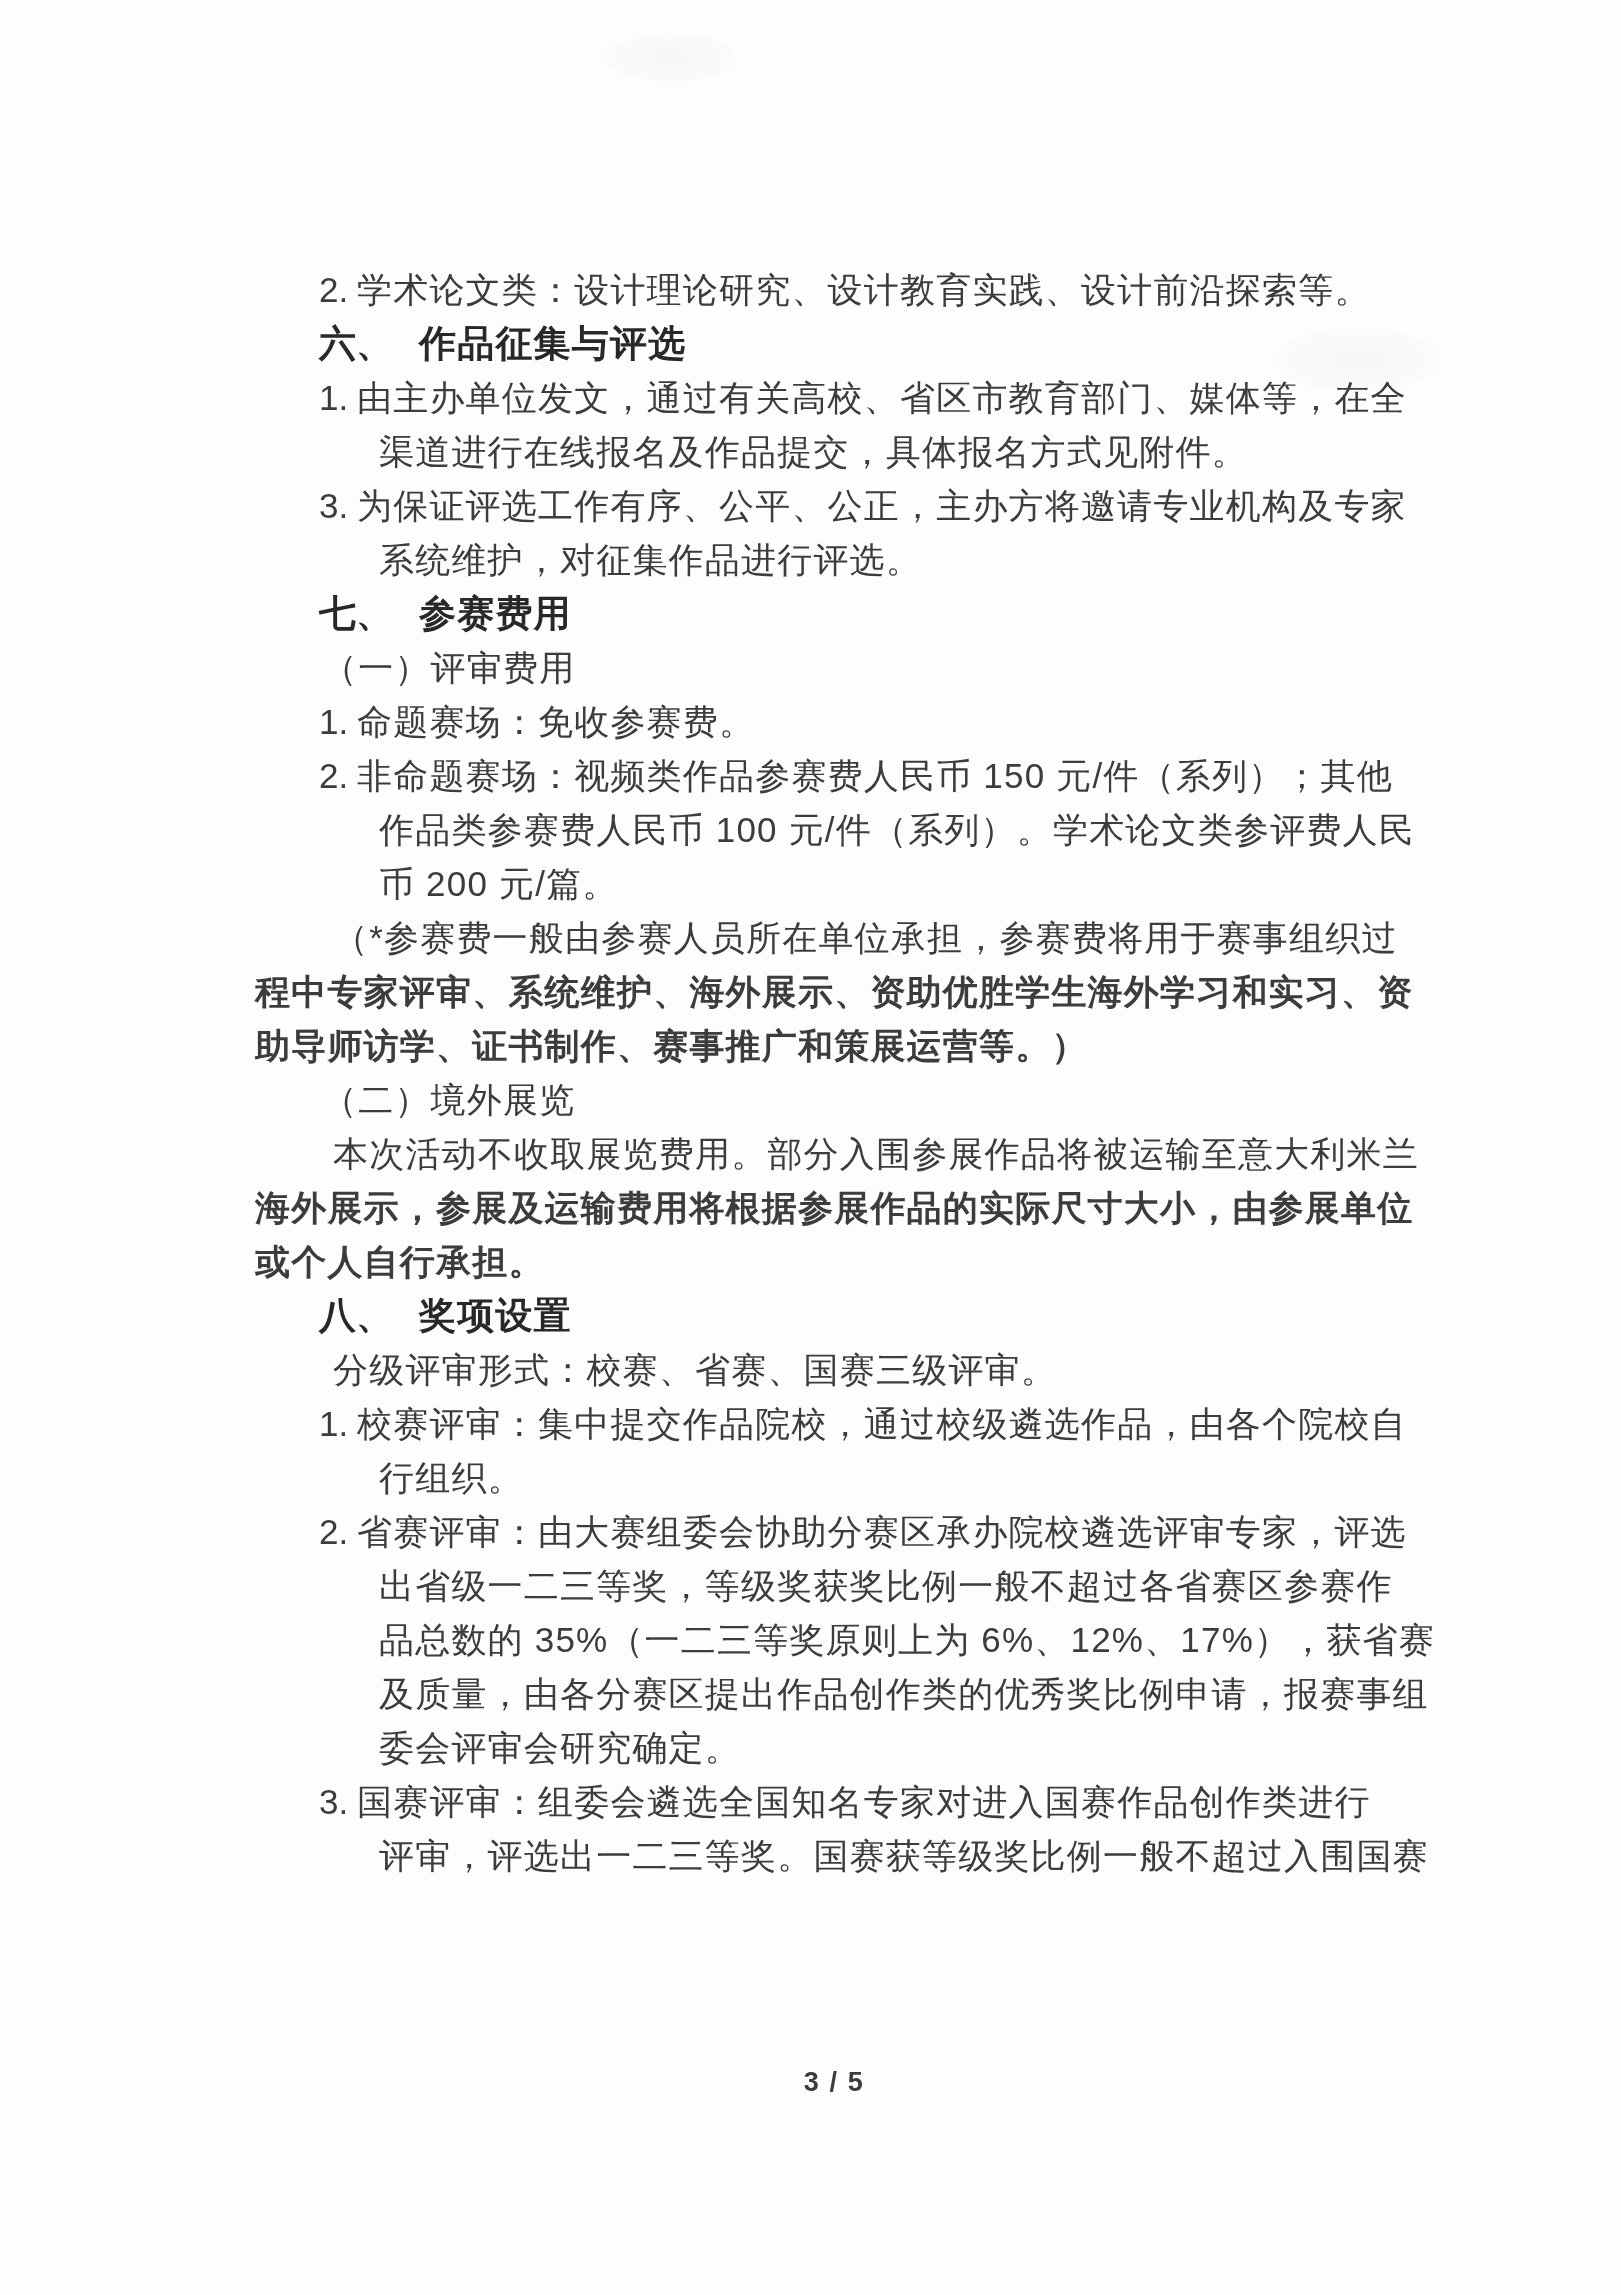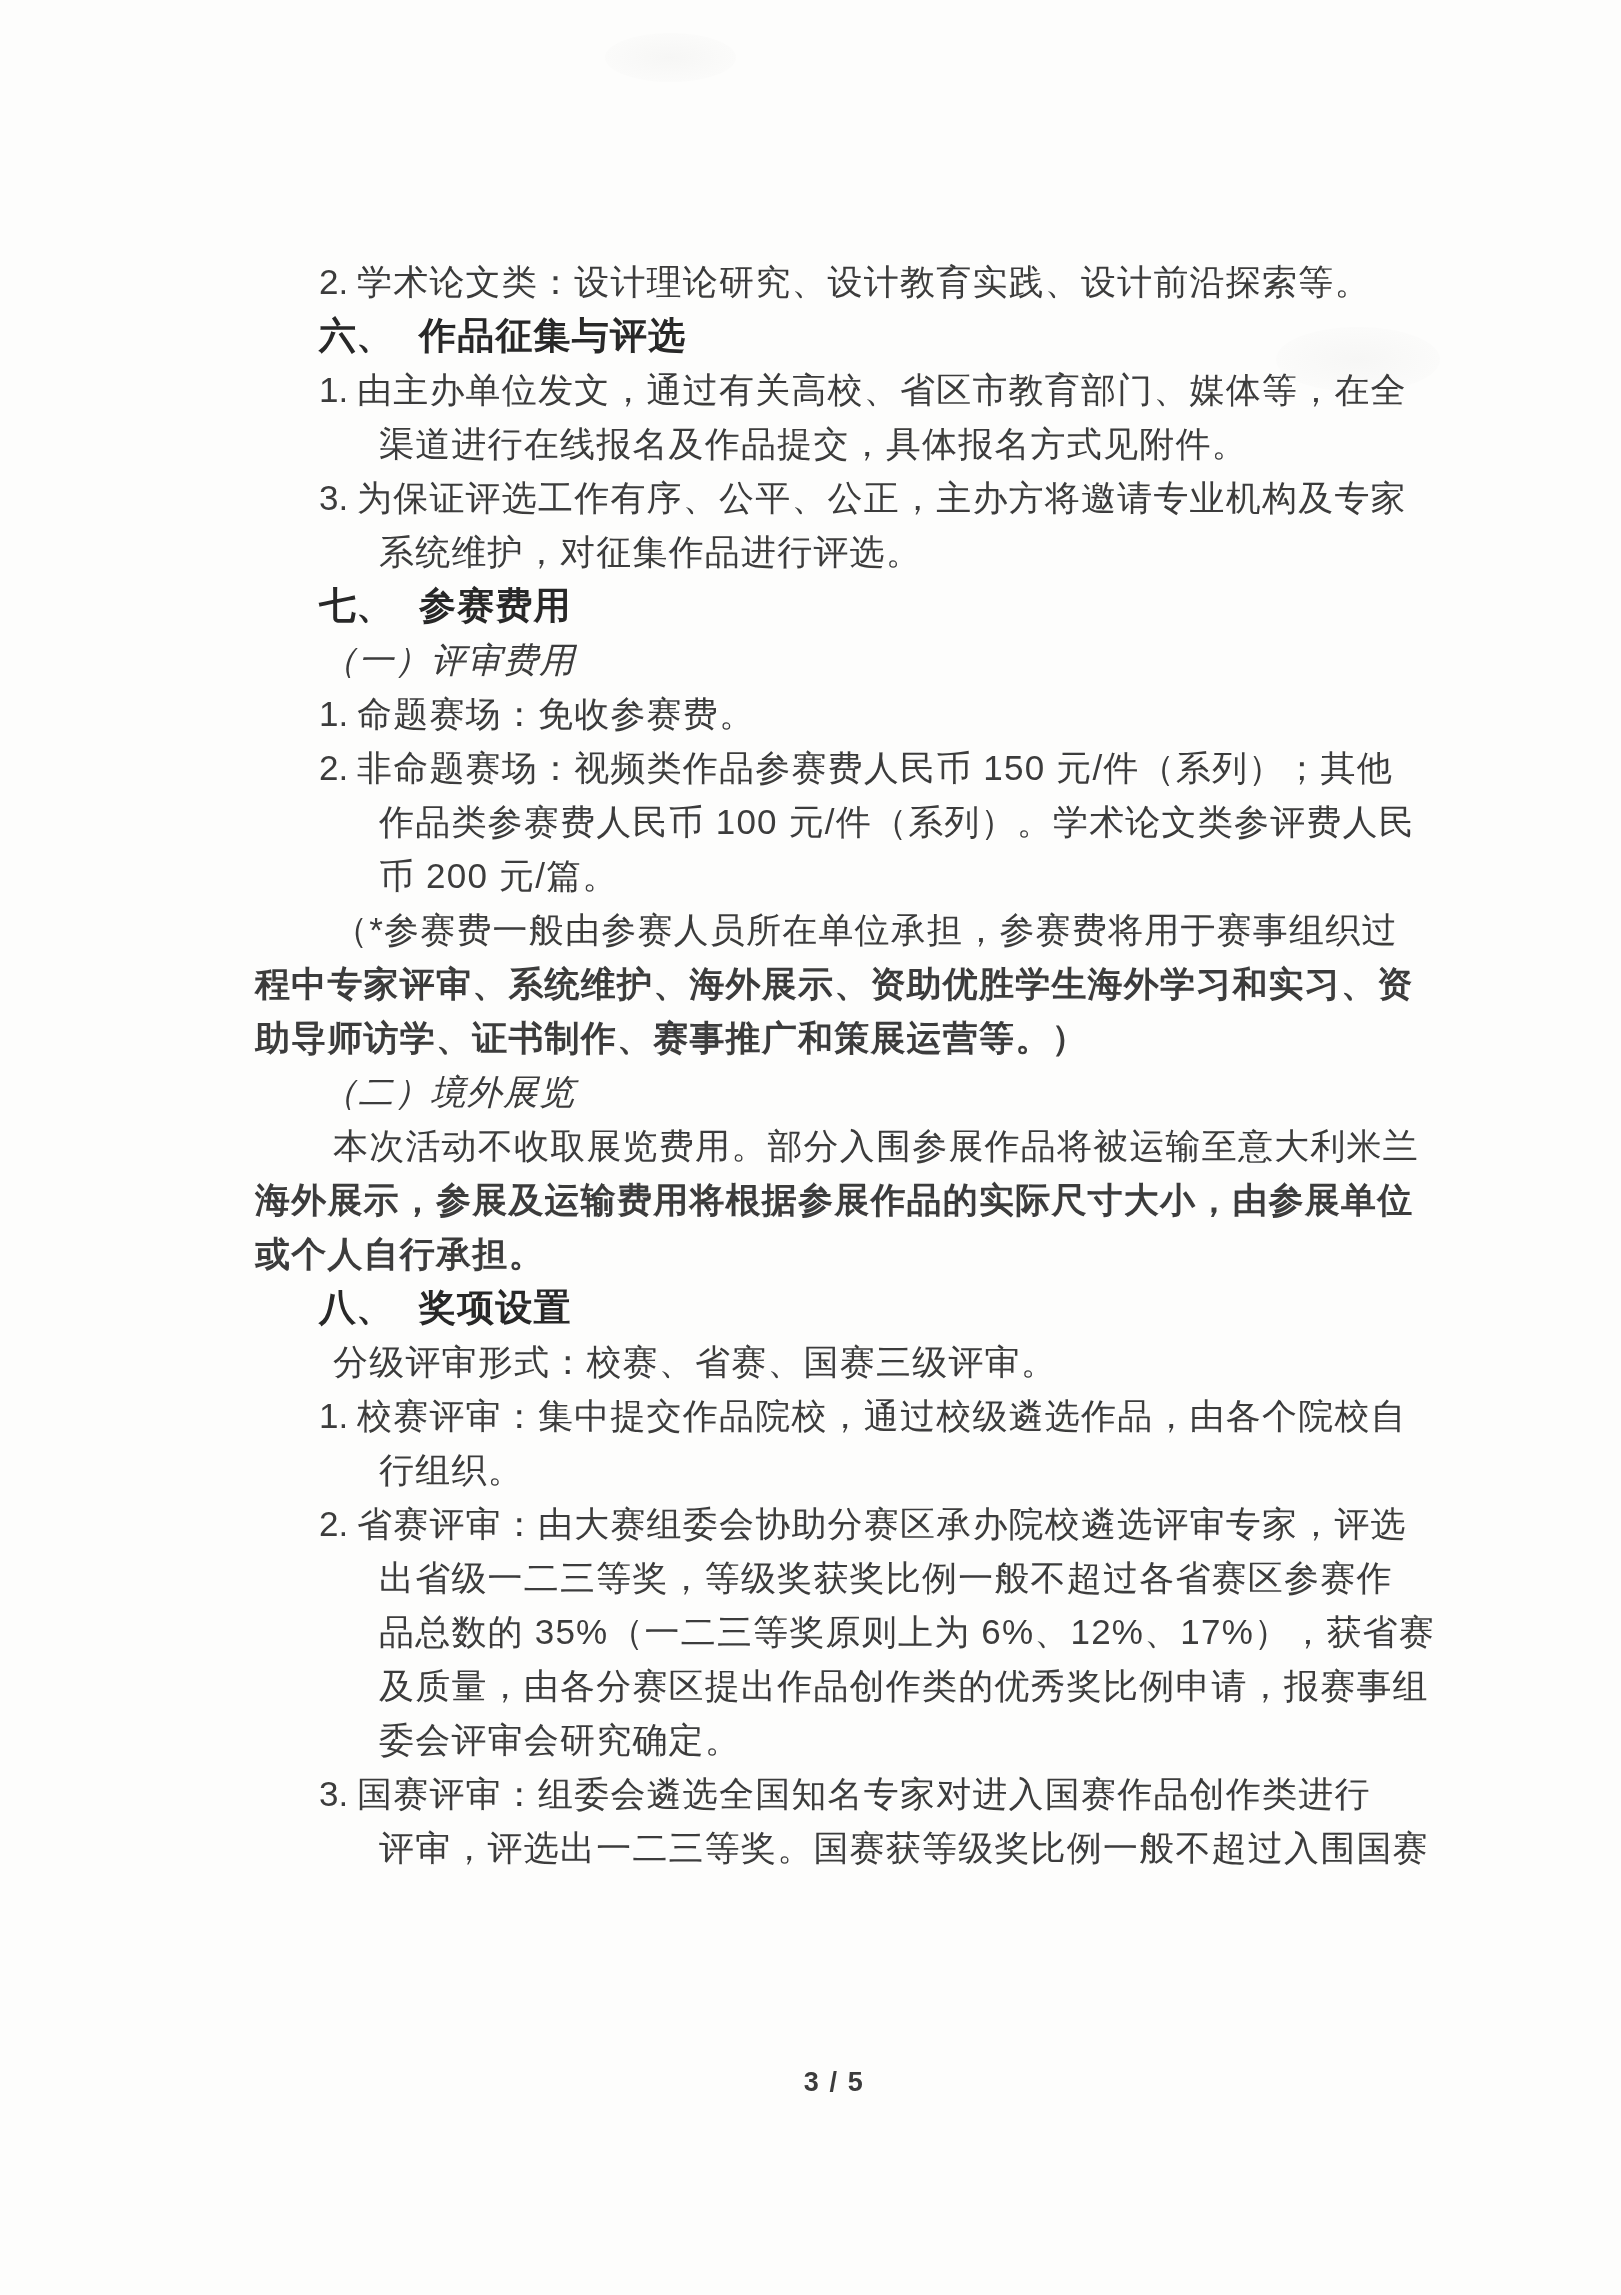--- a/index.html
+++ b/index.html
@@ -11,21 +11,21 @@
     position: relative;
     width: 1622px;
     height: 2295px;
     background: #fdfdfc;
     overflow: hidden;
     font-family: "Liberation Sans", sans-serif;
   }
   .doc-body {
     position: absolute;
     left: 255px;
-    top: 255px;
+    top: 263px;
     width: 1169px;
   }
   .line {
     height: 54px;
     line-height: 54px;
     font-size: 35px;
     color: #3c3c3c;
     letter-spacing: 1.2px;
     white-space: nowrap;
   }
@@ -36,21 +36,21 @@
     width: 38px;
     letter-spacing: 0;
   }
   
   .li-cont { padding-left: 124px; }
   
   .para-first { padding-left: 78px; }
   
   .para-cont { padding-left: 0; font-weight: bold; }
   
-  .sub-head { padding-left: 67px; font-style: italic; }
+  .sub-head { padding-left: 67px; }
   
   .heading {
     padding-left: 64px;
     font-weight: bold;
     color: #282828;
     font-size: 37px;
   }
   .heading .num {
     display: inline-block;
     width: 100px;

